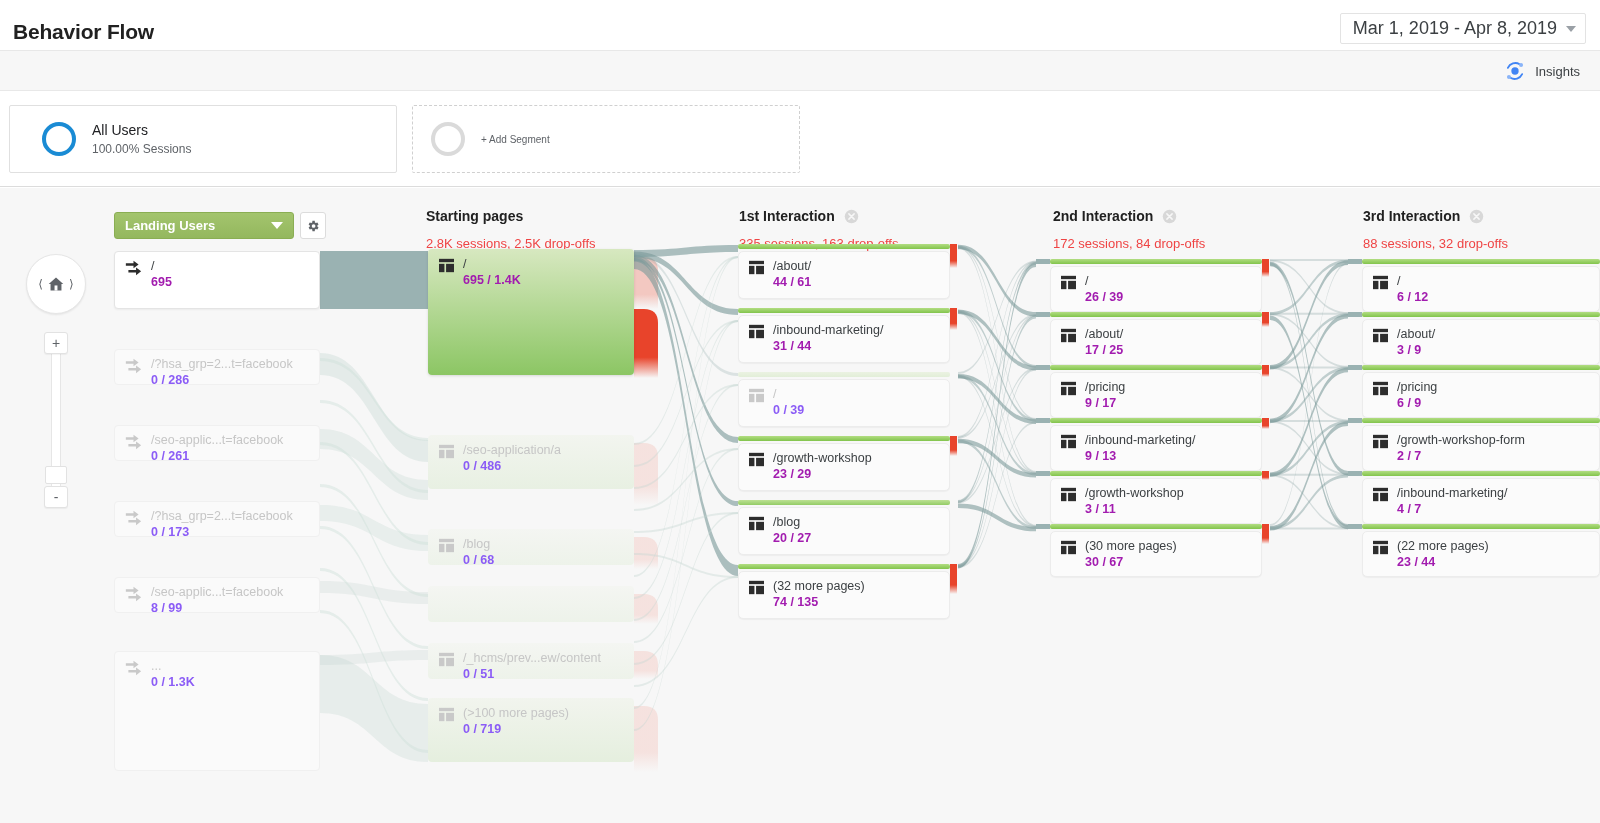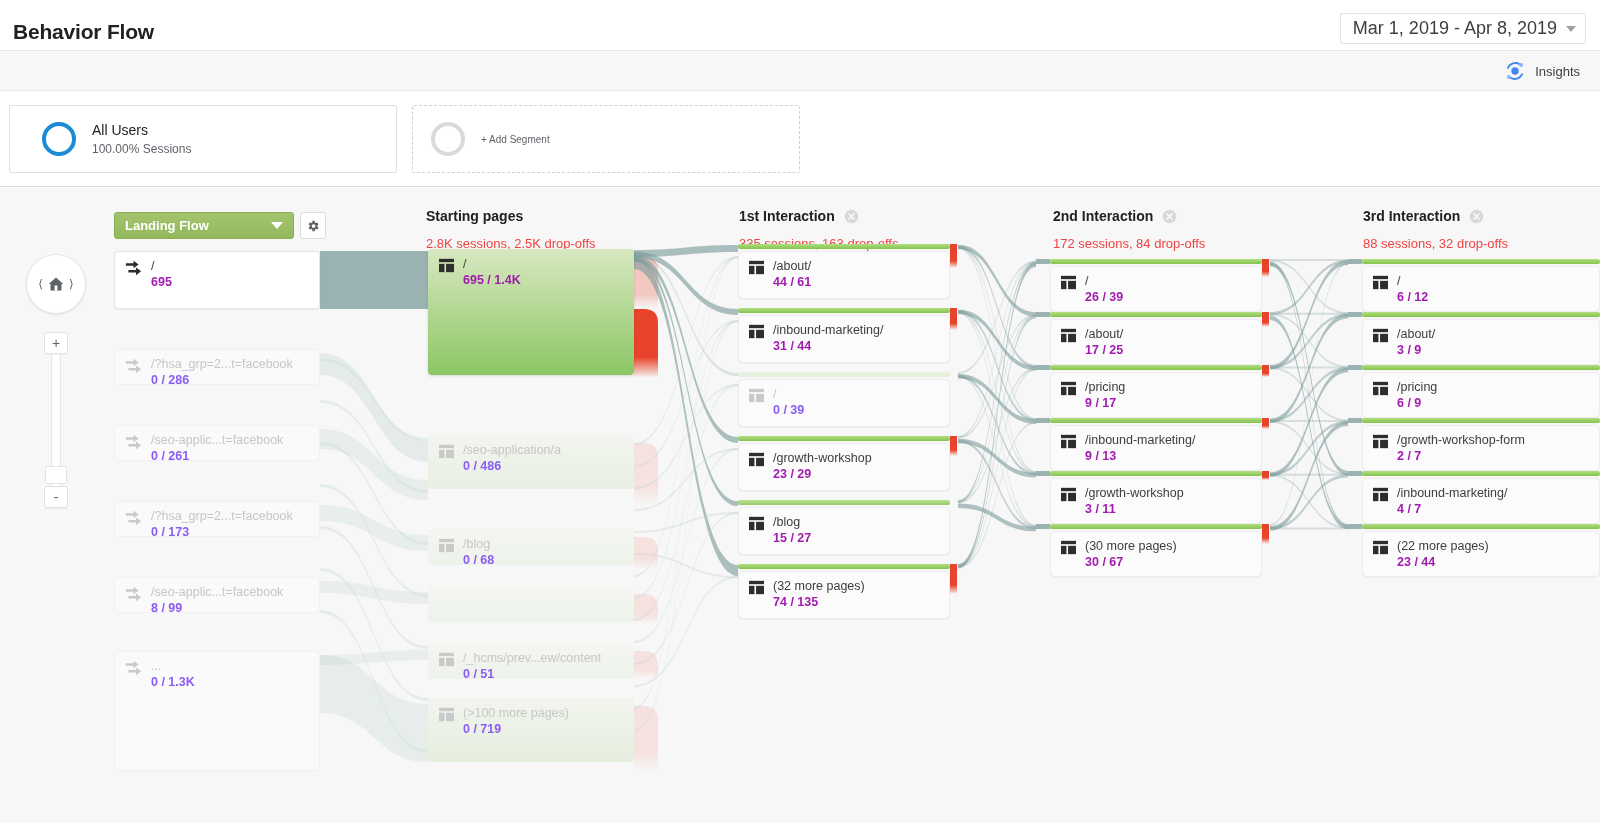--- a/index.html
+++ b/index.html
@@ -451,21 +451,21 @@
         <rect x="10" y="13" width="4" height="7" fill="#fff"></rect>
       </svg>
       <span class="arrowch">⟩</span>
     </div>
     <div class="zoomtrack"></div>
     <div class="zoomhandle"></div>
     <div class="zoombtn zoomplus">+</div>
     <div class="zoombtn zoomminus">-</div>
 
     <div class="dimselect">
-      <span class="dimselect-label">Landing Flow</span>
+      <span class="dimselect-label">Landing Users</span>
       <span class="caret"></span>
     </div>
     <div class="gearbtn">
       <svg width="14" height="14" viewBox="0 0 24 24">
         <path fill="#5f6368" d="M19.4 13a7.6 7.6 0 0 0 0-2l2.1-1.6-2-3.5-2.5 1a7.6 7.6 0 0 0-1.7-1L15 3h-4l-.3 2.9c-.6.2-1.2.6-1.7 1l-2.5-1-2 3.5L6.6 11a7.6 7.6 0 0 0 0 2l-2.1 1.6 2 3.5 2.5-1c.5.4 1.1.8 1.7 1L11 21h4l.3-2.9c.6-.2 1.2-.6 1.7-1l2.5 1 2-3.5zM13 15.2A3.2 3.2 0 1 1 13 8.8a3.2 3.2 0 0 1 0 6.4z"></path>
       </svg>
     </div>
 
     <div class="colhead" id="head-1" style="left:426px; top:20px;">
       <div class="colhead-row">
@@ -756,21 +756,21 @@
                background:linear-gradient(to bottom, rgba(178,221,130,0.85), rgba(130,196,76,0.85));"></div>
         <div class="node-lbl">
 
   <svg class="pageicon" viewBox="0 0 20 18">
     <rect x="1" y="1" width="18" height="4" fill="#2d2d2d"></rect>
     <rect x="1" y="7" width="6.5" height="10" fill="#2d2d2d"></rect>
     <rect x="9.5" y="7" width="9.5" height="10" fill="#2d2d2d"></rect>
   </svg>
           <div class="node-txt">
             <div class="node-name dark">/blog</div>
-            <div class="node-val ">15 / 27</div>
+            <div class="node-val ">20 / 27</div>
           </div>
         </div>
       </div>
       <div class="node" style="left:738px; top:383px; width:212px; height:48px;">
         <div class="node-box" style="background:#fbfbfb;border:1px solid #ececec;border-radius:5px;box-shadow:0 1px 1px rgba(0,0,0,.04);"></div>
         <div class="greenbar" style="left:0;top:-7px;width:212px;
                background:linear-gradient(to bottom, rgba(178,221,130,1), rgba(130,196,76,1));"></div>
         <div class="node-lbl">
 
   <svg class="pageicon" viewBox="0 0 20 18">

